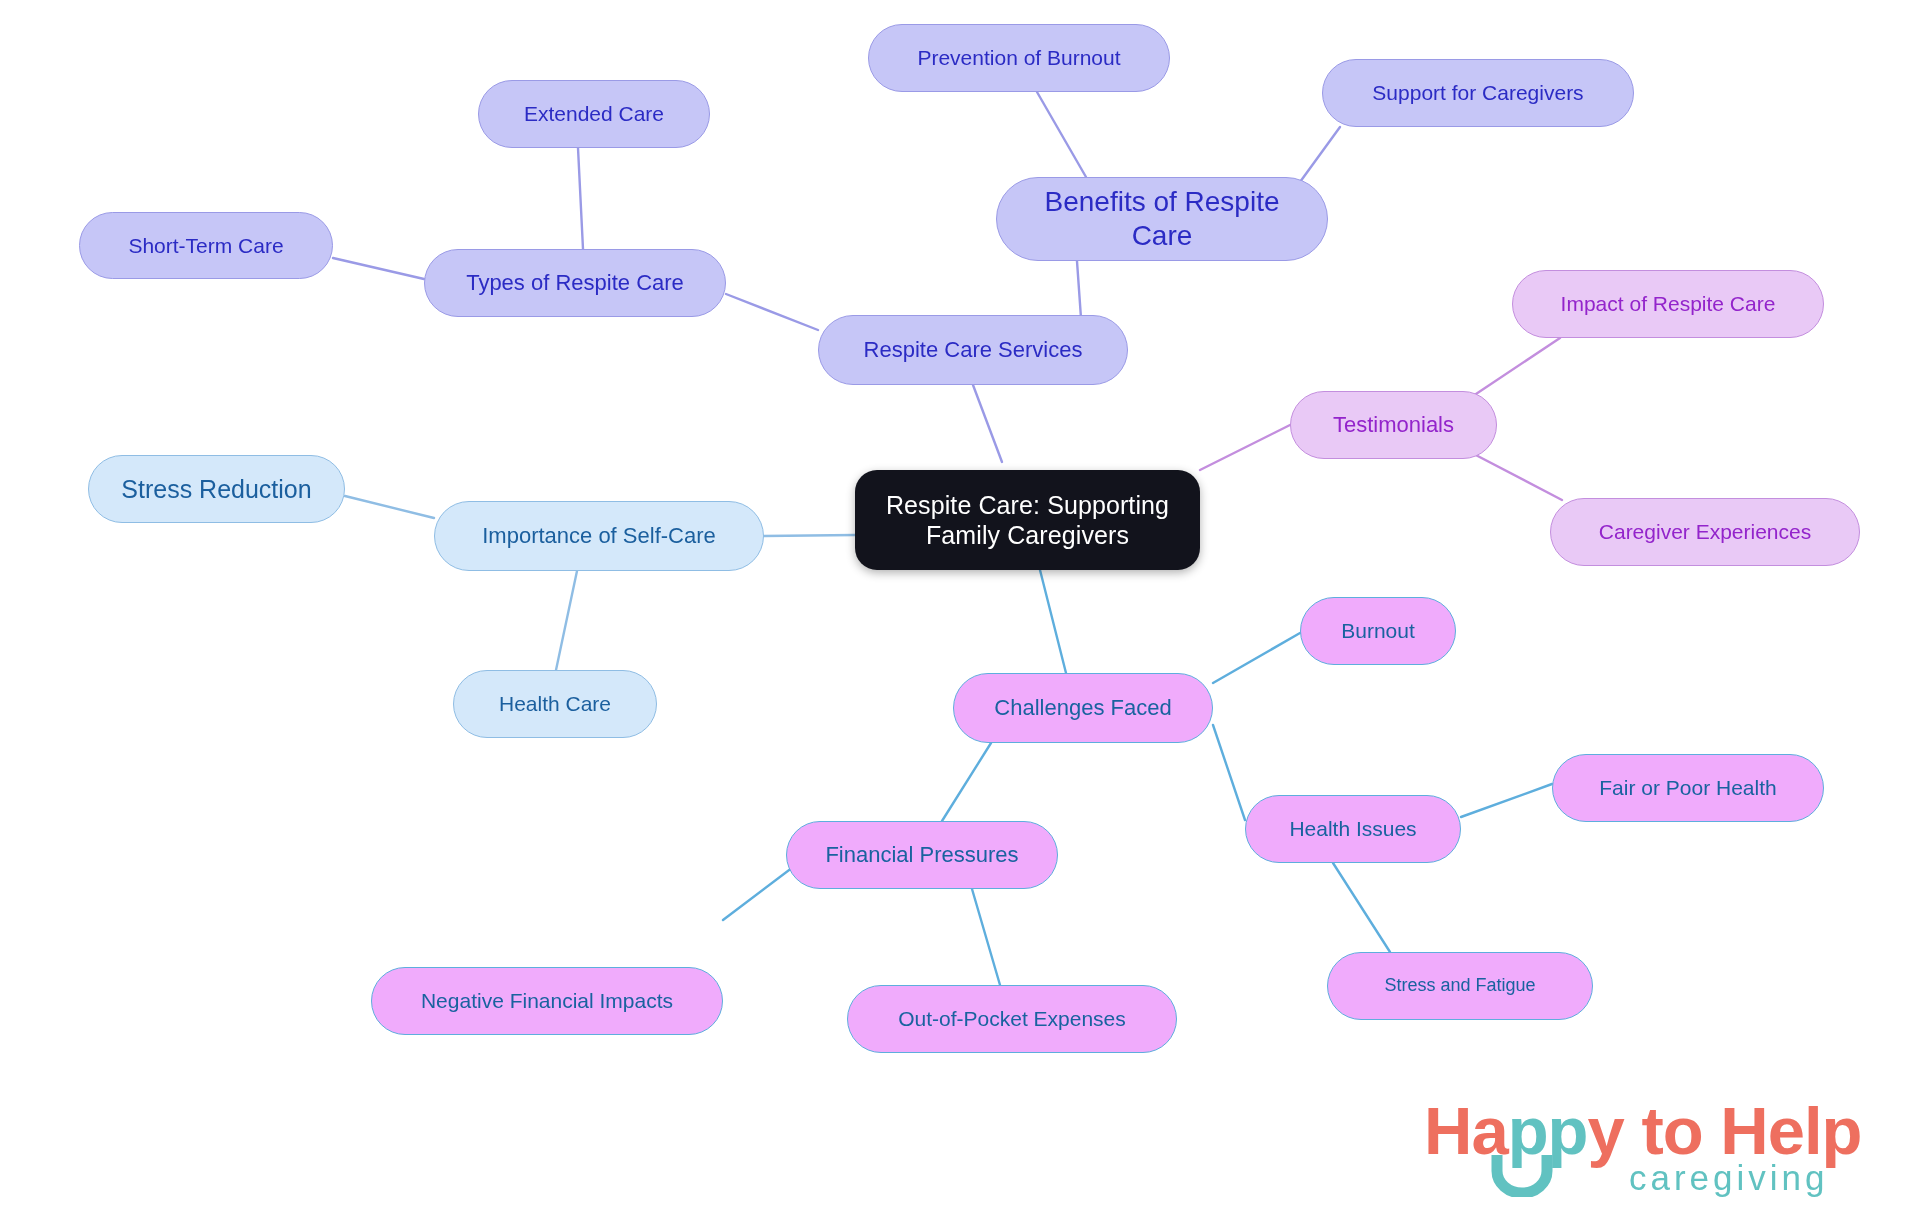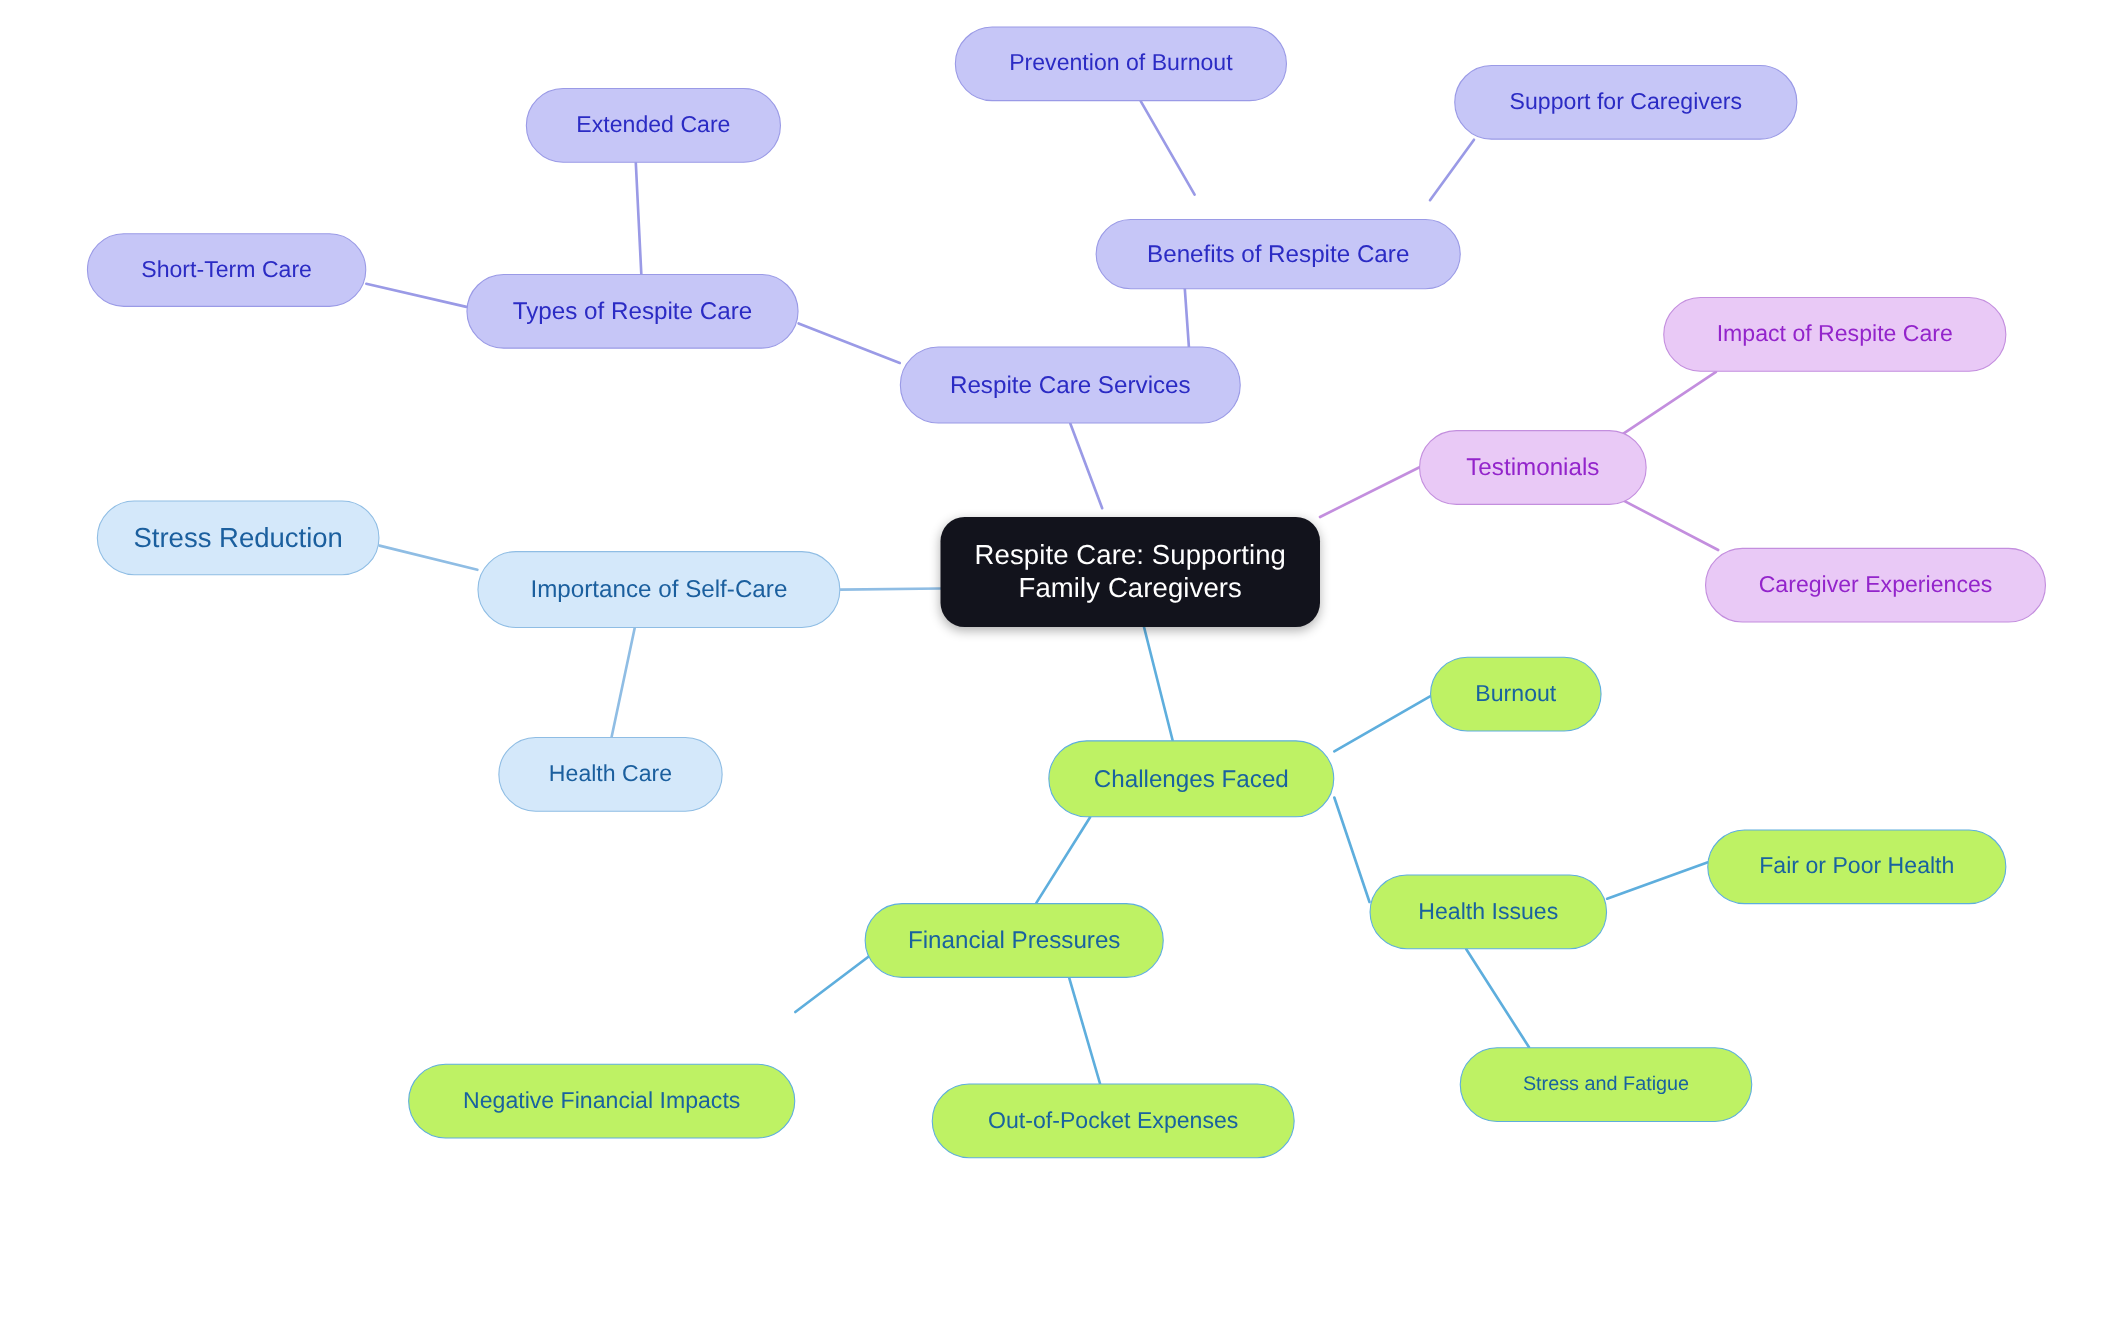--- a/index.html
+++ b/index.html
@@ -51,21 +51,21 @@
     background: #c6c6f7;
     border-color: #9a9ae6;
     color: #2b2bc4;
   }
   .node-pink {
     background: #e9c9f6;
     border-color: #c38ede;
     color: #9324cb;
   }
   .node-blue {
-    background: #bef264;
+    background: #f0abfc;
     border-color: #5eaedd;
     color: #19629f;
   }
   .node-lightblue {
     background: #d4e8fa;
     border-color: #8fbde4;
     color: #1b5f9e;
   }
   .node-text {
     display: block;
@@ -138,33 +138,40 @@
       <line x1="972" y1="889" x2="1000" y2="985" stroke="#5eaedd" stroke-width="2.4" stroke-linecap="round"></line>
     </svg>
 
   <div id="nodes">
       <div class="node node-root" style="left: 855px; top: 470px; width: 345px; height: 100px; background: rgb(18, 19, 28); color: rgb(255, 255, 255); justify-content: center;"><span class="node-text">Respite Care: Supporting
 Family Caregivers</span></div>
       <div class="node node-purple" style="left: 818px; top: 315px; width: 310px; height: 70px; font-size: 22px;"><span class="node-text">Respite Care Services</span></div>
       <div class="node node-purple" style="left: 424px; top: 249px; width: 302px; height: 68px; font-size: 22px;"><span class="node-text">Types of Respite Care</span></div>
       <div class="node node-purple" style="left: 79px; top: 212px; width: 254px; height: 67px; font-size: 21px;"><span class="node-text">Short-Term Care</span></div>
       <div class="node node-purple" style="left: 478px; top: 80px; width: 232px; height: 68px; font-size: 21px;"><span class="node-text">Extended Care</span></div>
-      <div class="node node-purple" style="left: 996px; top: 177px; width: 332px; height: 64px; font-size: 22px; margin-top: 22px;"><span class="node-text">Benefits of Respite Care</span></div>
+      <div class="node node-purple" style="left: 996px; top: 177px; width: 332px; height: 84px; font-size: 28px;"><span class="node-text">Benefits of Respite Care</span></div>
       <div class="node node-purple" style="left: 868px; top: 24px; width: 302px; height: 68px; font-size: 21px;"><span class="node-text">Prevention of Burnout</span></div>
       <div class="node node-purple" style="left: 1322px; top: 59px; width: 312px; height: 68px; font-size: 21px;"><span class="node-text">Support for Caregivers</span></div>
       <div class="node node-pink" style="left: 1290px; top: 391px; width: 207px; height: 68px; font-size: 22px;"><span class="node-text">Testimonials</span></div>
       <div class="node node-pink" style="left: 1512px; top: 270px; width: 312px; height: 68px; font-size: 21px;"><span class="node-text">Impact of Respite Care</span></div>
       <div class="node node-pink" style="left: 1550px; top: 498px; width: 310px; height: 68px; font-size: 21px;"><span class="node-text">Caregiver Experiences</span></div>
       <div class="node node-lightblue" style="left: 434px; top: 501px; width: 330px; height: 70px; font-size: 22px;"><span class="node-text">Importance of Self-Care</span></div>
       <div class="node node-lightblue" style="left: 88px; top: 455px; width: 257px; height: 68px; font-size: 25px;"><span class="node-text">Stress Reduction</span></div>
       <div class="node node-lightblue" style="left: 453px; top: 670px; width: 204px; height: 68px; font-size: 21px;"><span class="node-text">Health Care</span></div>
       <div class="node node-blue" style="left: 953px; top: 673px; width: 260px; height: 70px; font-size: 22px;"><span class="node-text">Challenges Faced</span></div>
       <div class="node node-blue" style="left: 1300px; top: 597px; width: 156px; height: 68px; font-size: 21px;"><span class="node-text">Burnout</span></div>
       <div class="node node-blue" style="left: 1245px; top: 795px; width: 216px; height: 68px; font-size: 21px;"><span class="node-text">Health Issues</span></div>
       <div class="node node-blue" style="left: 1552px; top: 754px; width: 272px; height: 68px; font-size: 21px;"><span class="node-text">Fair or Poor Health</span></div>
       <div class="node node-blue" style="left: 1327px; top: 952px; width: 266px; height: 68px; font-size: 18px;"><span class="node-text">Stress and Fatigue</span></div>
       <div class="node node-blue" style="left: 786px; top: 821px; width: 272px; height: 68px; font-size: 22px;"><span class="node-text">Financial Pressures</span></div>
       <div class="node node-blue" style="left: 371px; top: 967px; width: 352px; height: 68px; font-size: 21px;"><span class="node-text">Negative Financial Impacts</span></div>
       <div class="node node-blue" style="left: 847px; top: 985px; width: 330px; height: 68px; font-size: 21px;"><span class="node-text">Out-of-Pocket Expenses</span></div>
     </div>
 
+  <div id="logo">
+    <div class="logo-main"><span class="logo-coral">Ha</span><span class="logo-teal">pp</span><span class="logo-coral">y to Help</span></div>
+    <svg id="logo-smile" viewBox="0 0 62 44">
+      <path d="M6 2 L6 18 A25 22 0 0 0 56 18 L56 2" fill="none" stroke="#61c2c1" stroke-width="11" stroke-linecap="butt"></path>
+    </svg>
+    <div class="logo-sub">caregiving</div>
+  </div>
 
 </div>
 
 </body></html>

